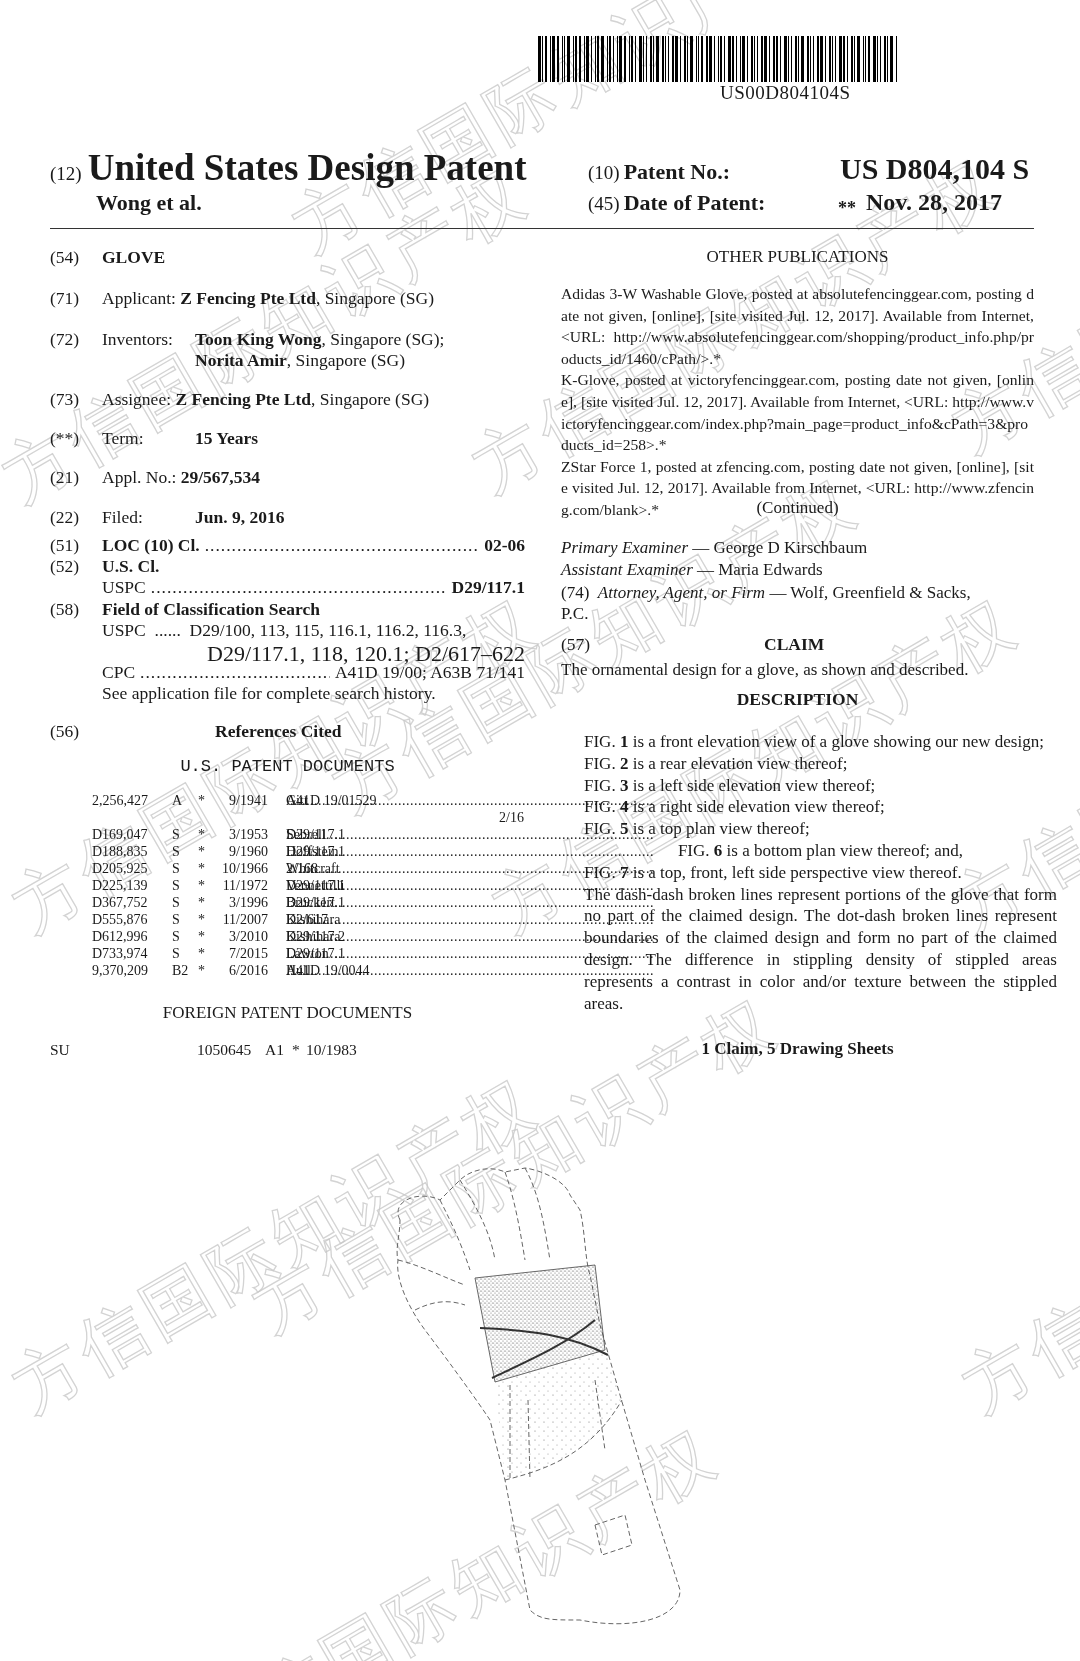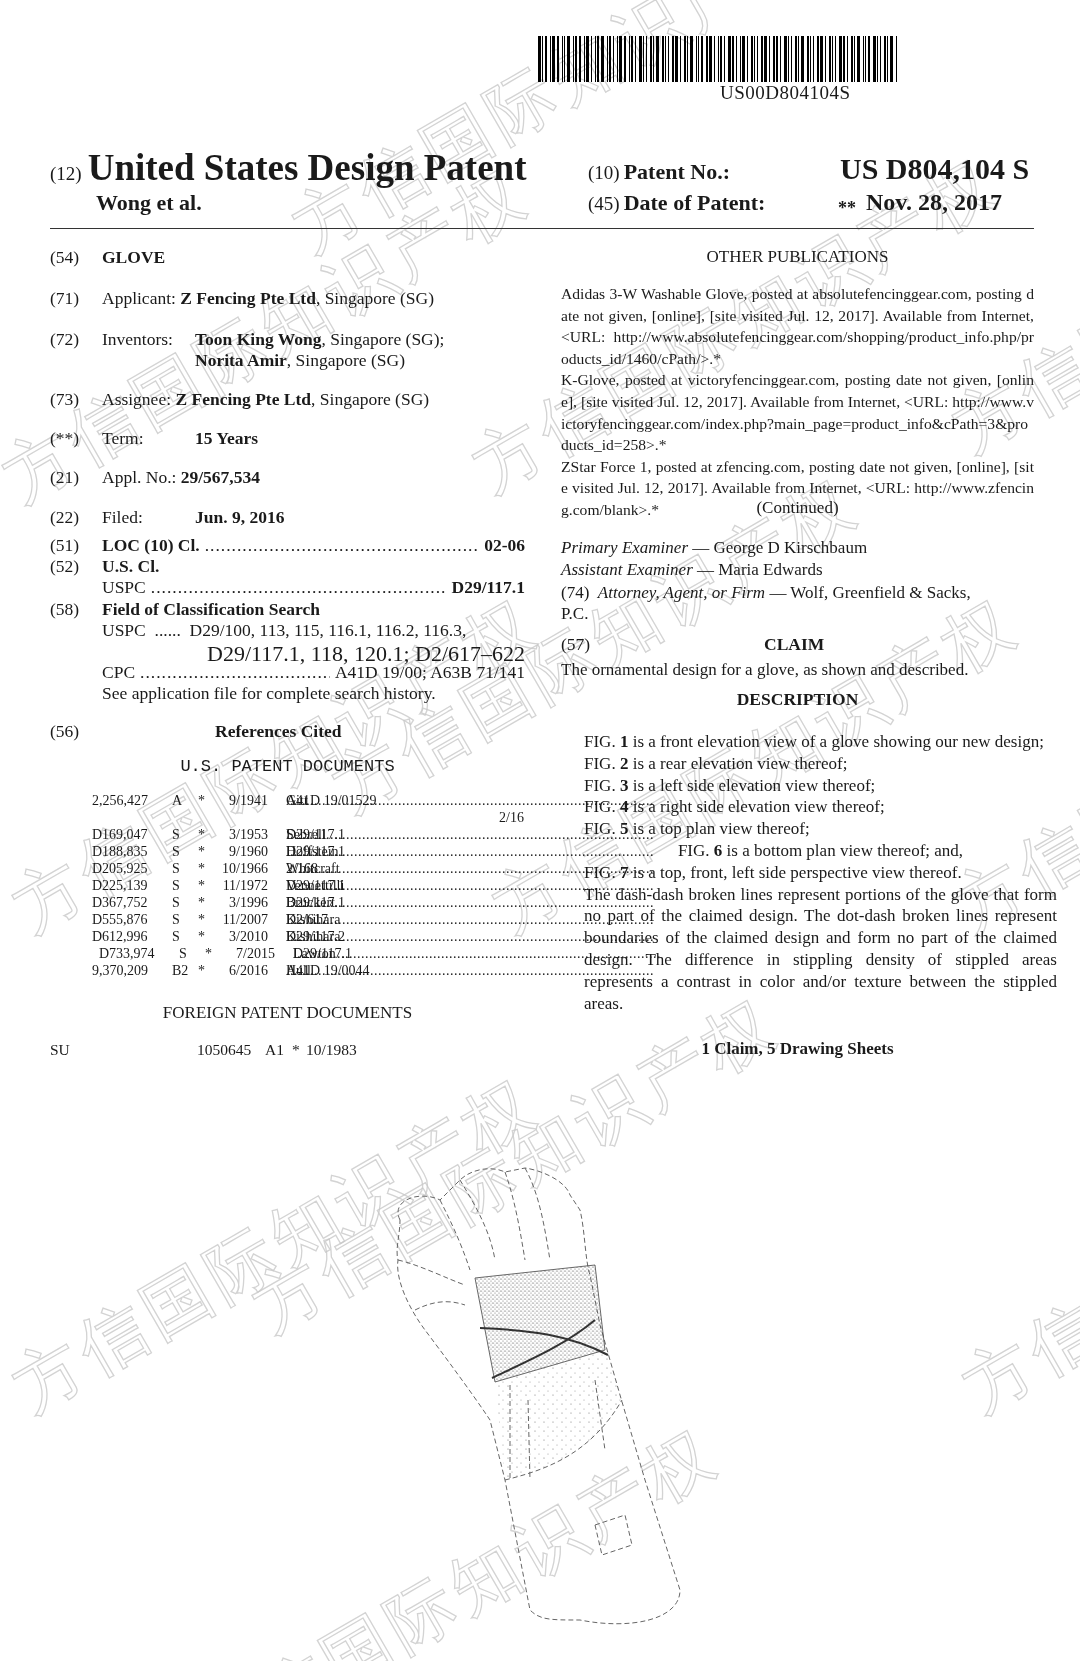--- a/index.html
+++ b/index.html
@@ -391,21 +391,21 @@
         <span class="pn">D612,996</span>
         <span class="kind">S</span>
         <span class="star">*</span>
         <span class="date">3/2010</span>
         <span class="namecls">
           <span>Kishihara</span>
           <span class="fill"></span>
           <span>D29/117.2</span>
         </span>
       </div>
-      <div class="ref-row" style="top: 946px; margin-left: 7px;">
+      <div class="ref-row" style="top: 946px;">
         <span class="pn">D733,974</span>
         <span class="kind">S</span>
         <span class="star">*</span>
         <span class="date">7/2015</span>
         <span class="namecls">
           <span>Lawton</span>
           <span class="fill"></span>
           <span>D29/117.1</span>
         </span>
       </div>

